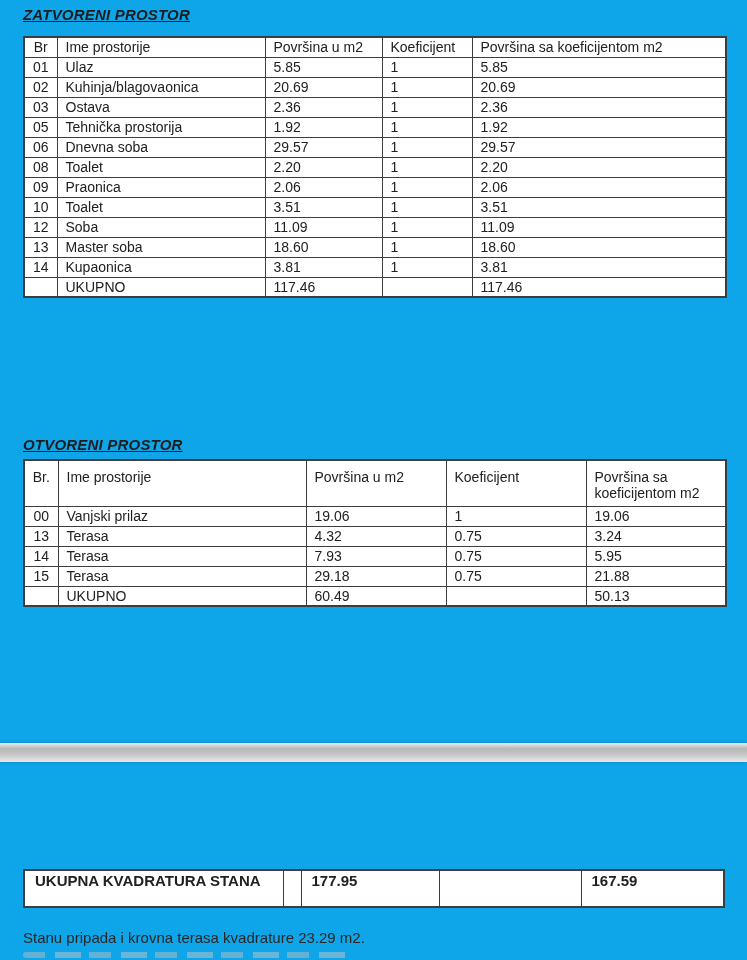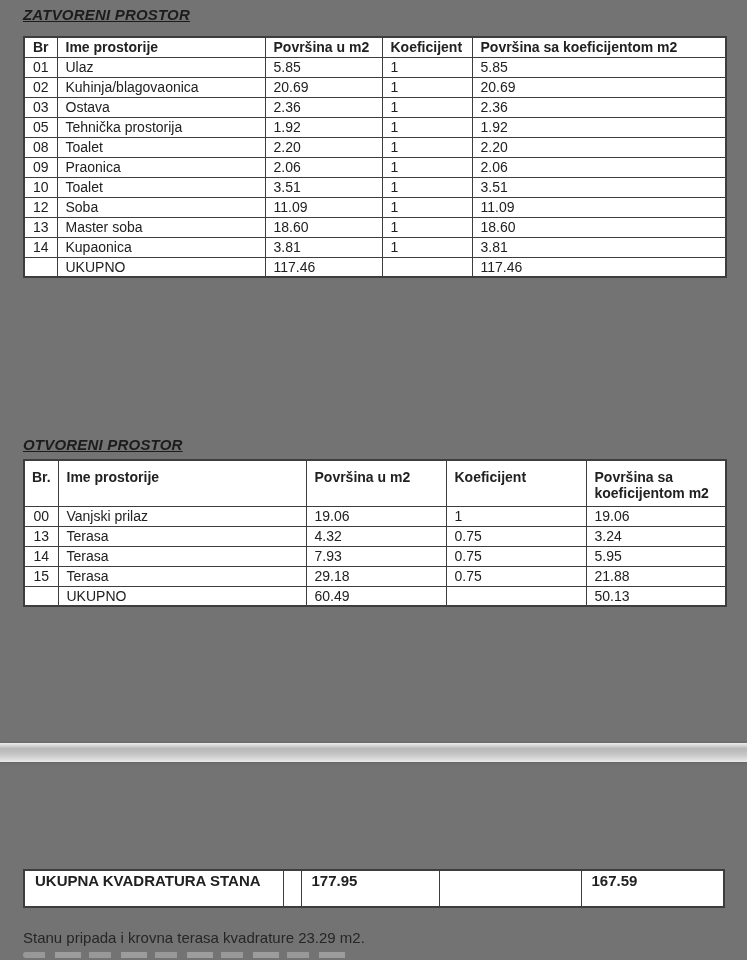--- a/index.html
+++ b/index.html
@@ -4,21 +4,21 @@
 <style>
   * { margin: 0; padding: 0; box-sizing: border-box; }
   html, body { background: #ffffff; }
   body {
     width: 747px; height: 960px;
     font-family: "Liberation Sans", "DejaVu Sans", sans-serif;
     color: #212121;
     position: relative;
     overflow: hidden;
   }
-  .page { position: relative; width: 747px; height: 960px; background: #737373; }
+  .page { position: relative; width: 747px; height: 960px; background: #0ea5e9; }
 
   .doc-title {
     position: absolute; left: 23px;
     font-size: 15px; font-weight: bold; font-style: italic;
     text-decoration: underline;
     color: #1c1c1c;
     letter-spacing: 0.2px;
     white-space: nowrap;
   }
   #title-closed { top: 6px; }
@@ -40,21 +40,21 @@
   table.area-table th, table.area-table td {
     border: 1px solid #3d3d3d;
     height: 20px;
     padding: 1px 6px 1px 8px;
     text-align: left;
     vertical-align: middle;
     font-weight: normal;
     overflow: hidden; white-space: nowrap;
   }
   #table-open th { vertical-align: top; white-space: normal; height: 46px; padding-top: 8px; }
-  table.area-table th { font-weight: bold; }
+  table.area-table th { font-weight: normal; }
   table.area-table td:first-child, table.area-table th:first-child { text-align: center; padding-left: 2px; padding-right: 2px; }
   table.area-table tr.total-row td { font-weight: normal; }
 
   
   #table-closed col.c1 { width: 33px; }
   #table-closed col.c2 { width: 208px; }
   #table-closed col.c3 { width: 117px; }
   #table-closed col.c4 { width: 90px; }
   #table-closed col.c5 { width: 254px; }
 
@@ -156,20 +156,27 @@
           <td>2.36</td>
           <td>1</td>
           <td>2.36</td>
         </tr>
         <tr>
           <td>05</td>
           <td>Tehnička prostorija</td>
           <td>1.92</td>
           <td>1</td>
           <td>1.92</td>
+        </tr>
+        <tr>
+          <td>06</td>
+          <td>Dnevna soba</td>
+          <td>29.57</td>
+          <td>1</td>
+          <td>29.57</td>
         </tr>
         <tr>
           <td>08</td>
           <td>Toalet</td>
           <td>2.20</td>
           <td>1</td>
           <td>2.20</td>
         </tr>
         <tr>
           <td>09</td>

